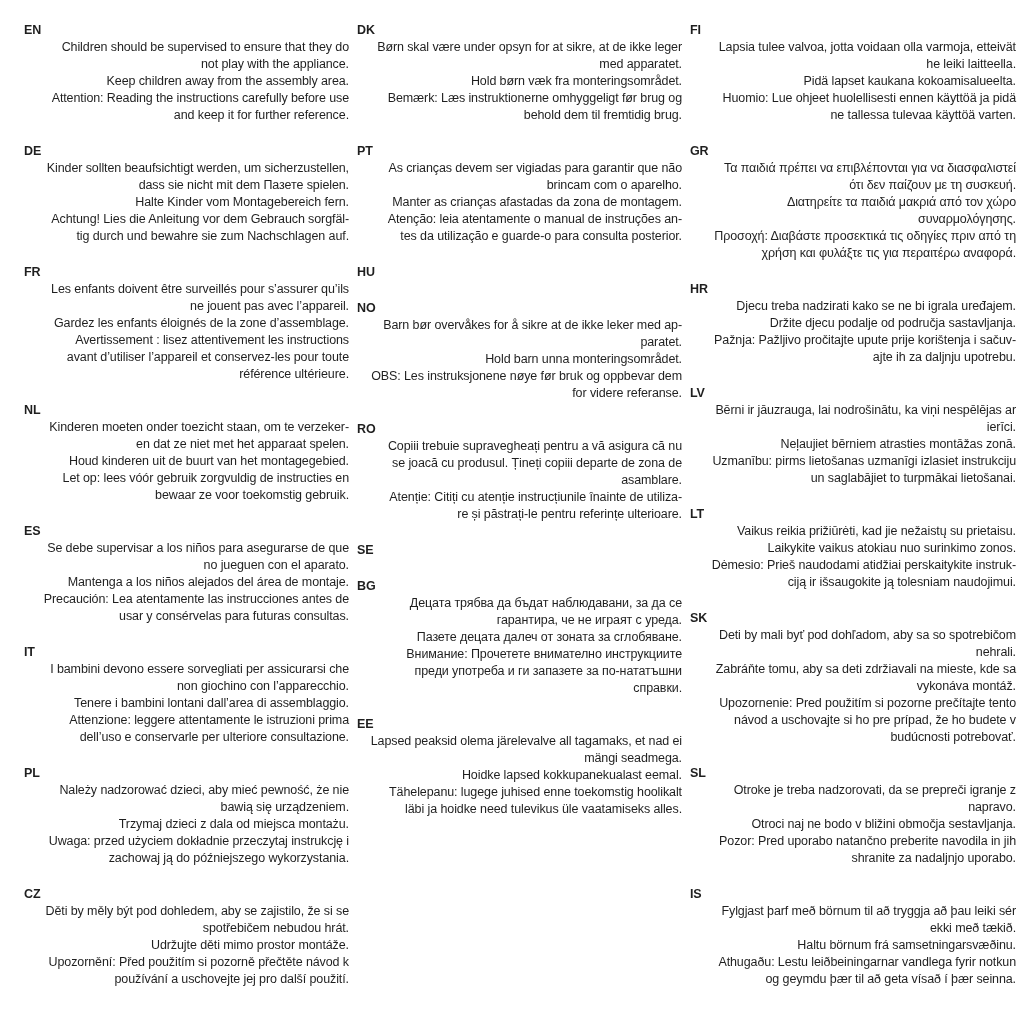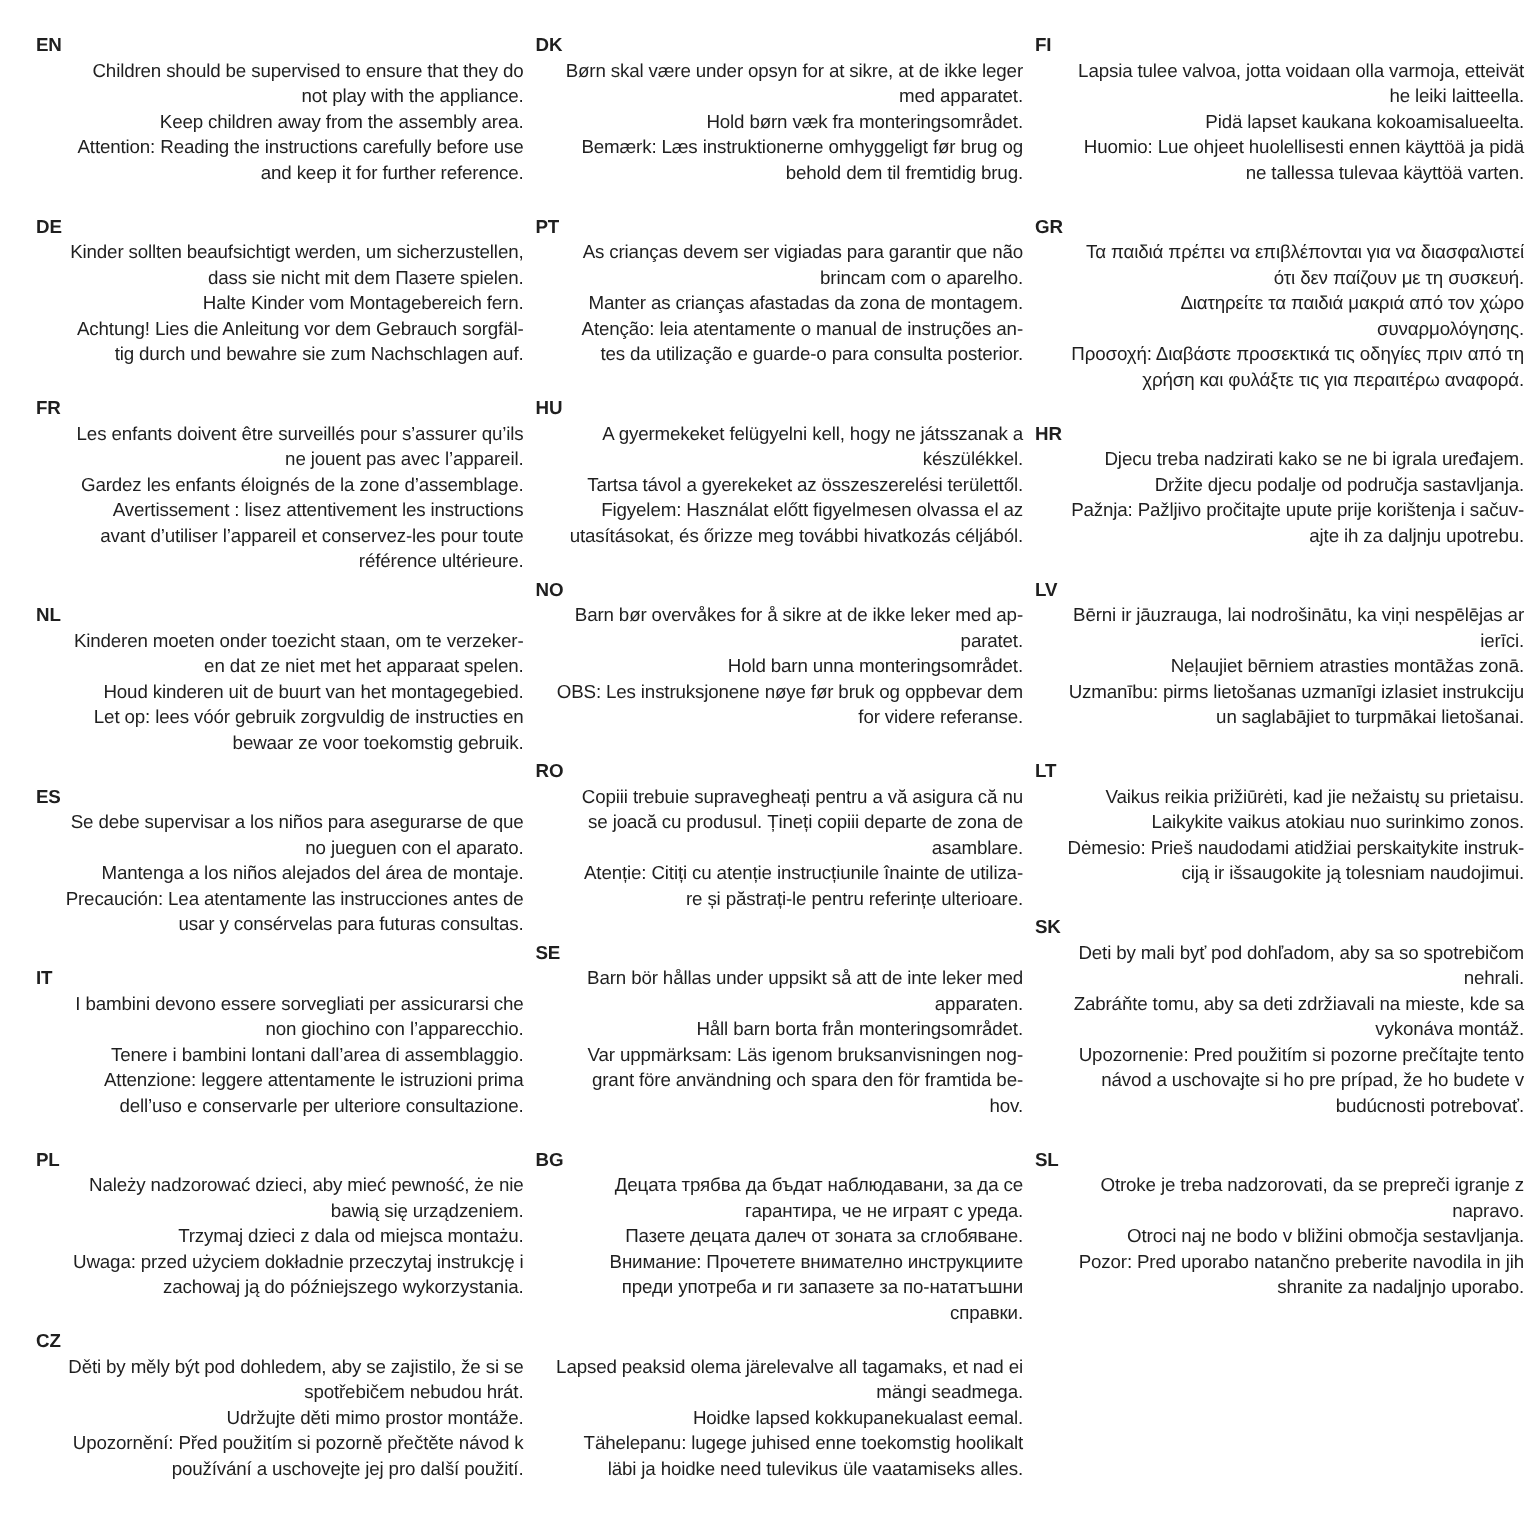--- a/index.html
+++ b/index.html
@@ -129,61 +129,51 @@
     <div class="sec">
       <p class="code">PT</p>
       <p class="body">As crianças devem ser vigiadas para garantir que não
 brincam com o aparelho.
 Manter as crianças afastadas da zona de montagem.
 Atenção: leia atentamente o manual de instruções an-
 tes da utilização e guarde-o para consulta posterior.</p>
     </div>
     <div class="sec">
       <p class="code">HU</p>
-      <p class="body">A gyermekeket felügyelni kell, hogy ne játsszanak a
-készülékkel.
-Tartsa távol a gyerekeket az összeszerelési területtől.
-Figyelem: Használat előtt figyelmesen olvassa el az
-utasításokat, és őrizze meg további hivatkozás céljából.</p>
     </div>
     <div class="sec">
       <p class="code">NO</p>
       <p class="body">Barn bør overvåkes for å sikre at de ikke leker med ap-
 paratet.
 Hold barn unna monteringsområdet.
 OBS: Les instruksjonene nøye før bruk og oppbevar dem
 for videre referanse.</p>
     </div>
     <div class="sec">
       <p class="code">RO</p>
       <p class="body">Copiii trebuie supravegheați pentru a vă asigura că nu
 se joacă cu produsul. Țineți copiii departe de zona de
 asamblare.
 Atenție: Citiți cu atenție instrucțiunile înainte de utiliza-
 re și păstrați-le pentru referințe ulterioare.</p>
     </div>
     <div class="sec">
       <p class="code">SE</p>
-      <p class="body">Barn bör hållas under uppsikt så att de inte leker med
-apparaten.
-Håll barn borta från monteringsområdet.
-Var uppmärksam: Läs igenom bruksanvisningen nog-
-grant före användning och spara den för framtida be-
-hov.</p>
     </div>
     <div class="sec">
       <p class="code">BG</p>
       <p class="body">Децата трябва да бъдат наблюдавани, за да се
 гарантира, че не играят с уреда.
 Пазете децата далеч от зоната за сглобяване.
 Внимание: Прочетете внимателно инструкциите
 преди употреба и ги запазете за по-нататъшни
 справки.</p>
     </div>
     <div class="sec">
+      <p class="code">EE</p>
       <p class="body">Lapsed peaksid olema järelevalve all tagamaks, et nad ei
 mängi seadmega.
 Hoidke lapsed kokkupanekualast eemal.
 Tähelepanu: lugege juhised enne toekomstig hoolikalt
 läbi ja hoidke need tulevikus üle vaatamiseks alles.</p>
     </div>
   </div>
 
   <div class="col">
     <div class="sec">
@@ -236,15 +226,23 @@
 budúcnosti potrebovať.</p>
     </div>
     <div class="sec">
       <p class="code">SL</p>
       <p class="body">Otroke je treba nadzorovati, da se prepreči igranje z
 napravo.
 Otroci naj ne bodo v bližini območja sestavljanja.
 Pozor: Pred uporabo natančno preberite navodila in jih
 shranite za nadaljnjo uporabo.</p>
     </div>
+    <div class="sec">
+      <p class="code">IS</p>
+      <p class="body">Fylgjast þarf með börnum til að tryggja að þau leiki sér
+ekki með tækið.
+Haltu börnum frá samsetningarsvæðinu.
+Athugaðu: Lestu leiðbeiningarnar vandlega fyrir notkun
+og geymdu þær til að geta vísað í þær seinna.</p>
+    </div>
   </div>
 
 </div>
 
 </body></html>

